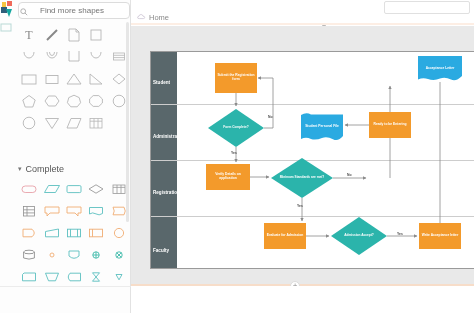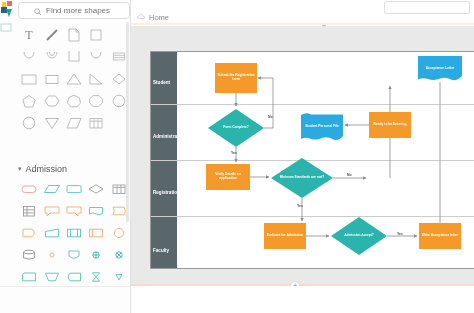--- a/index.html
+++ b/index.html
@@ -15,21 +15,21 @@
     background:#fdfdfd; border-right:1px solid #e2e2e2;
     overflow:hidden;
   }
   #app-logo {
     position:absolute; left:0px; top:0px; width:14px; height:46px;
     overflow:hidden;
   }
   #search-row {
     position:absolute; left:18px; top:2px; width:112px; height:17px;
     border:1px solid #dcdcdc; border-radius:4px; background:#fff;
-    display:flex; align-items:center; gap:4px; padding:0 15px;
+    display:flex; align-items:center; gap:12px; padding:0 1px;
   }
   #search-row .mag { flex:0 0 auto; }
   #search-input {
     border:none; outline:none; background:transparent;
     font-family:"Liberation Sans", sans-serif; font-size:8px; color:#6b6b6b;
     width:92px; height:14px; line-height:14px;
   }
   .shape-grid {
     position:absolute; left:18px; width:112px;
     display:grid; grid-template-columns:repeat(5,1fr);
@@ -302,21 +302,21 @@
           <line x1="7" y1="3.5" x2="7" y2="13" stroke="#b5b5b5" stroke-width="0.8"></line>
           <line x1="11" y1="3.5" x2="11" y2="13" stroke="#b5b5b5" stroke-width="0.8"></line>
           <line x1="3" y1="6.2" x2="15" y2="6.2" stroke="#b5b5b5" stroke-width="0.8"></line>
         </svg>
     </div>
     <div class="cell"></div>
   </div>
 
   <div class="sec-head" id="flow-head">
     <span class="chev">▾</span>
-    <span>Admission</span>
+    <span>Complete</span>
   </div>
 
   <div class="shape-grid" id="grid-flow">
     <div class="cell">
       <svg width="18" height="14" viewBox="0 0 18 14">
           <rect x="2" y="4" width="14" height="6.5" rx="3.2" fill="none" stroke="#e8a0a8" stroke-width="0.9"></rect>
         </svg>
     </div>
     <div class="cell">
       <svg width="18" height="14" viewBox="0 0 18 14">

